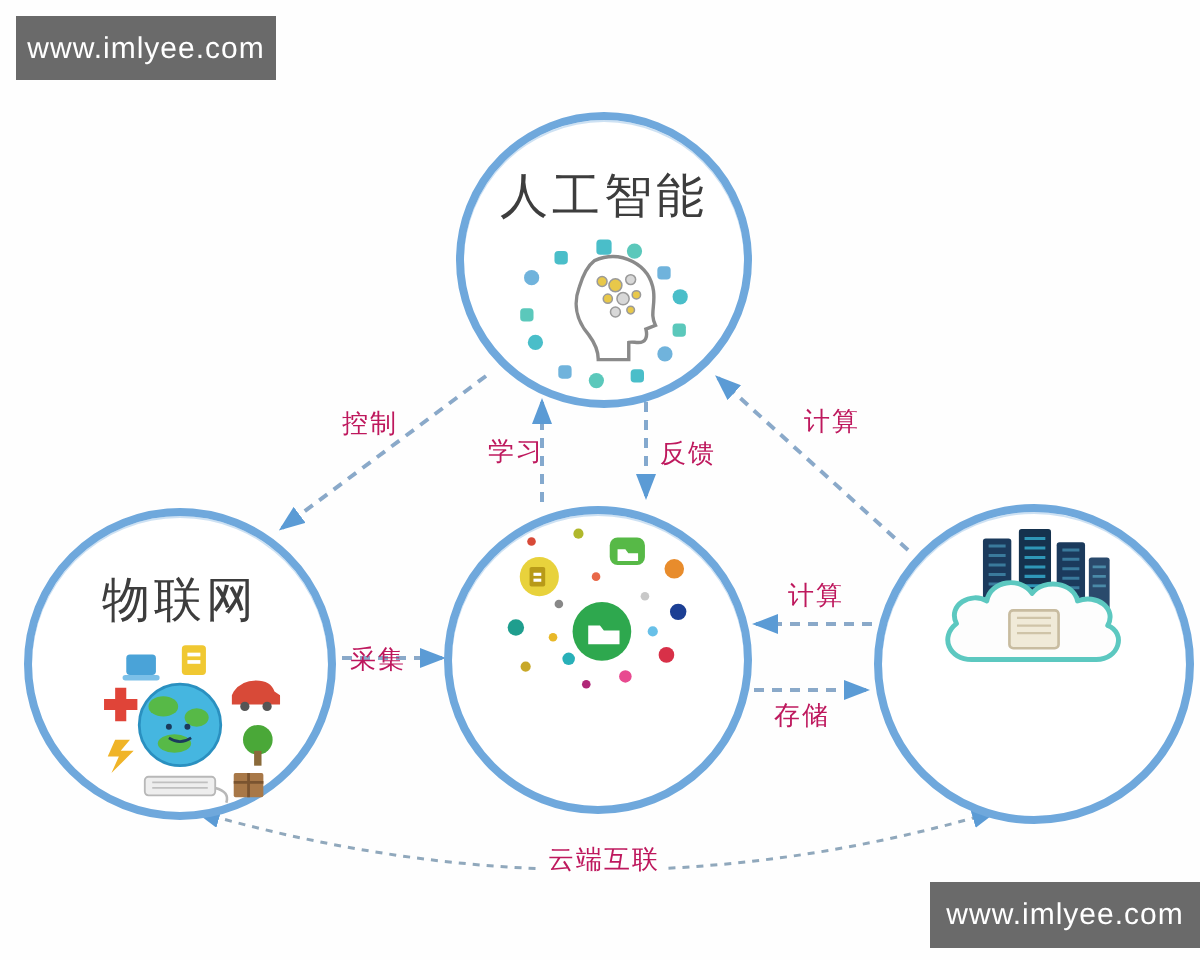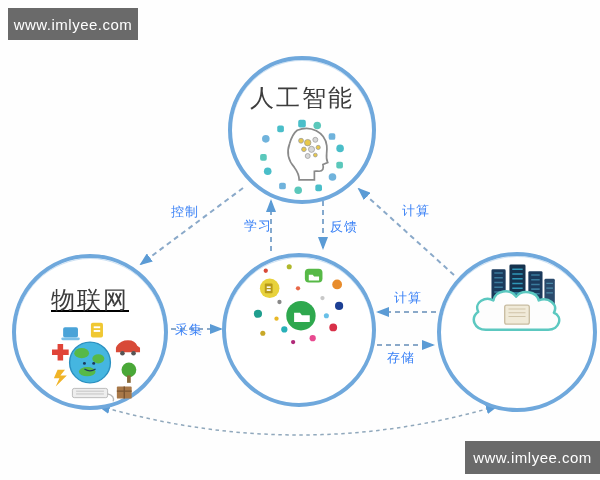--- a/index.html
+++ b/index.html
@@ -21,21 +21,21 @@
     border: 4px solid #6fa8dc;
     border-radius: 50%;
     background: #ffffff;
     z-index: 2;
     display: flex;
     flex-direction: column;
     align-items: center;
     box-shadow: 0 1px 0 rgba(111,168,220,.35) inset;
   }
   #circle-ai      { left: 228px; top: 56px;  width: 148px; height: 148px; text-align: center; }
-  #circle-iot     { left: 12px;  top: 254px; width: 156px; height: 156px; text-decoration: underline; }
+  #circle-iot     { left: 12px;  top: 254px; width: 156px; height: 156px; }
   #circle-bigdata { left: 222px; top: 253px; width: 154px; height: 154px; }
   #circle-cloud   { left: 437px; top: 252px; width: 160px; height: 160px; }
 
   .node-title {
     font-size: 24px;
     font-weight: 500;
     color: #3d3d3d;
     letter-spacing: 2px;
     white-space: nowrap;
   }
@@ -44,21 +44,21 @@
   #circle-bigdata .node-title { margin-top: 26px; }
   #circle-cloud   .node-title { margin-top: 26px; }
 
   .node-icon { margin-top: 2px; }
 
   
   .edge-label {
     position: absolute;
     z-index: 3;
     font-size: 13px;
-    color: #3b82f6;
+    color: #be185d;
     white-space: nowrap;
     transform: translate(-50%, -50%);
     letter-spacing: 1px;
   }
   #label-control      { left: 185px; top: 212px; }
   #label-learn        { left: 258px; top: 226px; }
   #label-feedback     { left: 344px; top: 227px; }
   #label-compute-ai   { left: 416px; top: 211px; }
   #label-collect      { left: 189px; top: 330px; }
   #label-compute-bd   { left: 408px; top: 298px; }
@@ -222,17 +222,18 @@
     </svg>
   </div>
 
   <div class="edge-label" id="label-control">控制</div>
   <div class="edge-label" id="label-learn">学习</div>
   <div class="edge-label" id="label-feedback">反馈</div>
   <div class="edge-label" id="label-compute-ai">计算</div>
   <div class="edge-label" id="label-collect">采集</div>
   <div class="edge-label" id="label-compute-bd">计算</div>
   <div class="edge-label" id="label-store">存储</div>
+  <div class="edge-label" id="label-interconnect">云端互联</div>
 
   <div class="watermark" id="wm-top-left">www.imlyee.com</div>
   <div class="watermark" id="wm-bottom-right">www.imlyee.com</div>
 
 </div>
 
 </body></html>

